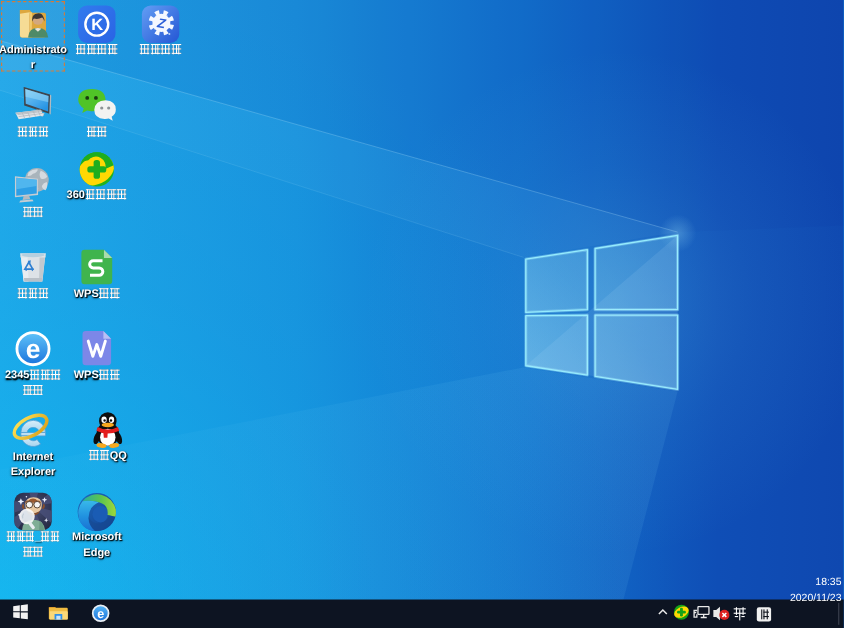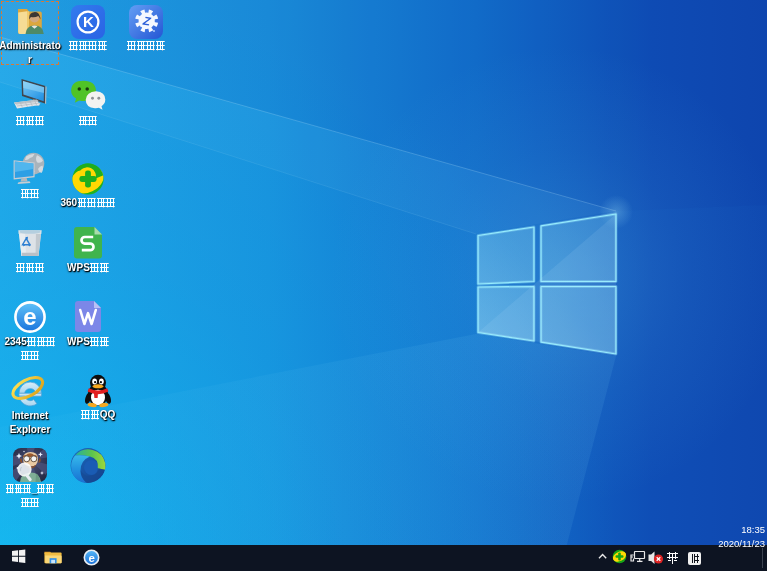--- a/index.html
+++ b/index.html
@@ -182,21 +182,21 @@
 <path d="M14,4.5 q4,-3 8.5,-2.5 q-1,3 -4.5,4 q-2,2.5 -5,2 z M25,3.2 q4.5,1.5 6,5.5 q-2.5,3 -6,1.5 q-2,-3.5 0,-7 z M30.5,13.5 q1.5,4 -1,7.5 q-3,-1 -3.5,-4 q1.5,-3 4.5,-3.5 z M16,16 q3,3.5 7,3.3 q-2,3 -6,2.7 q-2.5,-2.5 -1,-6 z" fill="#d9dee2" opacity=".9"></path>
 <polygon points="1.6,8.2 22.6,10.4 22.6,25.2 1.6,27.4" fill="#c8cdd3"></polygon>
 <polygon points="2.8,9.6 21.4,11.5 21.4,24 2.8,25.9" fill="#2d9fe5"></polygon>
 <polygon points="2.8,9.6 21.4,11.5 21.4,17 2.8,20" fill="#60c0f2" opacity=".7"></polygon>
 <polygon points="9.5,26.2 14.5,25.7 15.5,29.2 8.5,29.8" fill="#b4bac0"></polygon>
 <polygon points="6.5,30.2 17.5,29.3 18.5,31 5.5,32" fill="#c8cdd3"></polygon>
 </svg>
 <div class="lbl"><span class="cj"></span><span class="cj"></span></div>
 </div>
 
-<div class="cell" style="left:50px;top:161px">
+<div class="cell" style="left:50px;top:136px">
 <svg class="ic" width="36" height="36" viewBox="0 0 36 36">
 <defs>
         <clipPath id="c360">
           <circle cx="18" cy="18" r="15.6"></circle>
         </clipPath>
       </defs>
 <circle cx="18" cy="18" r="15.6" fill="#21b21e"></circle>
 <g clip-path="url(#c360)">
 <ellipse cx="17" cy="19" rx="17.5" ry="12.5" transform="rotate(-25 17 19)" fill="#ffd803"></ellipse>
 <path d="M3,11.2 A15.6,15.6 0 0 1 33.4,14.2 L25.6,17.6 A8.8,8.8 0 0 0 10.3,9.6 Z" fill="#1fae1e"></path>
@@ -362,20 +362,21 @@
           <stop offset=".5" stop-color="#2193e0"></stop>
           <stop offset="1" stop-color="#1a70d2"></stop>
         </linearGradient>
 </defs>
 <circle cx="18" cy="18.5" r="17.4" fill="url(#egN)"></circle>
 <circle cx="21.5" cy="20.5" r="7.5" fill="#1a5cb4"></circle>
 <path d="M5,8.6 A17.4,17.4 0 0 1 35.3,16.2 L35.4,19.6 Q35.3,21.2 34.9,22.8 L27.8,21.2 Q28.9,11.8 19.9,9.6 Q11.5,7.6 5,8.6 Z" fill="url(#egG2)"></path>
 <path d="M5,8.6 Q1.3,13.2 1.1,18.8 Q0.9,28.4 8.3,33.4 Q11.5,35.6 16.4,35.8 Q10.3,30.6 10.5,23.4 Q10.8,13.4 19.9,9.6 Q11.5,7.6 5,8.6 Z" fill="url(#egC2)"></path>
 <path d="M10.5,23.4 Q10.9,29.8 16.4,35.8 Q23.5,35.9 28.6,31.4 Q33.4,27.2 34.9,22.8 L27.8,21.2 Q27.3,26.9 21.8,28.6 Q15.3,30.3 10.5,23.4 Z" fill="#17498f" opacity=".55"></path>
 </svg>
+<div class="lbl">Microsoft<br>Edge</div>
   </div>
 
 <div id="tb">
 <svg width="767" height="26" viewBox="0 0 767 26">
 
 <g fill="#f2f2f2">
 <polygon points="12,6.1 18,5.3 18,10.7 12,10.75"></polygon>
 <polygon points="18.9,5.2 25.3,4.4 25.3,10.65 18.9,10.68"></polygon>
 <polygon points="12,11.65 18,11.7 18,17.1 12,16.3"></polygon>
 <polygon points="18.9,11.72 25.3,11.75 25.3,18 18.9,17.2"></polygon>

